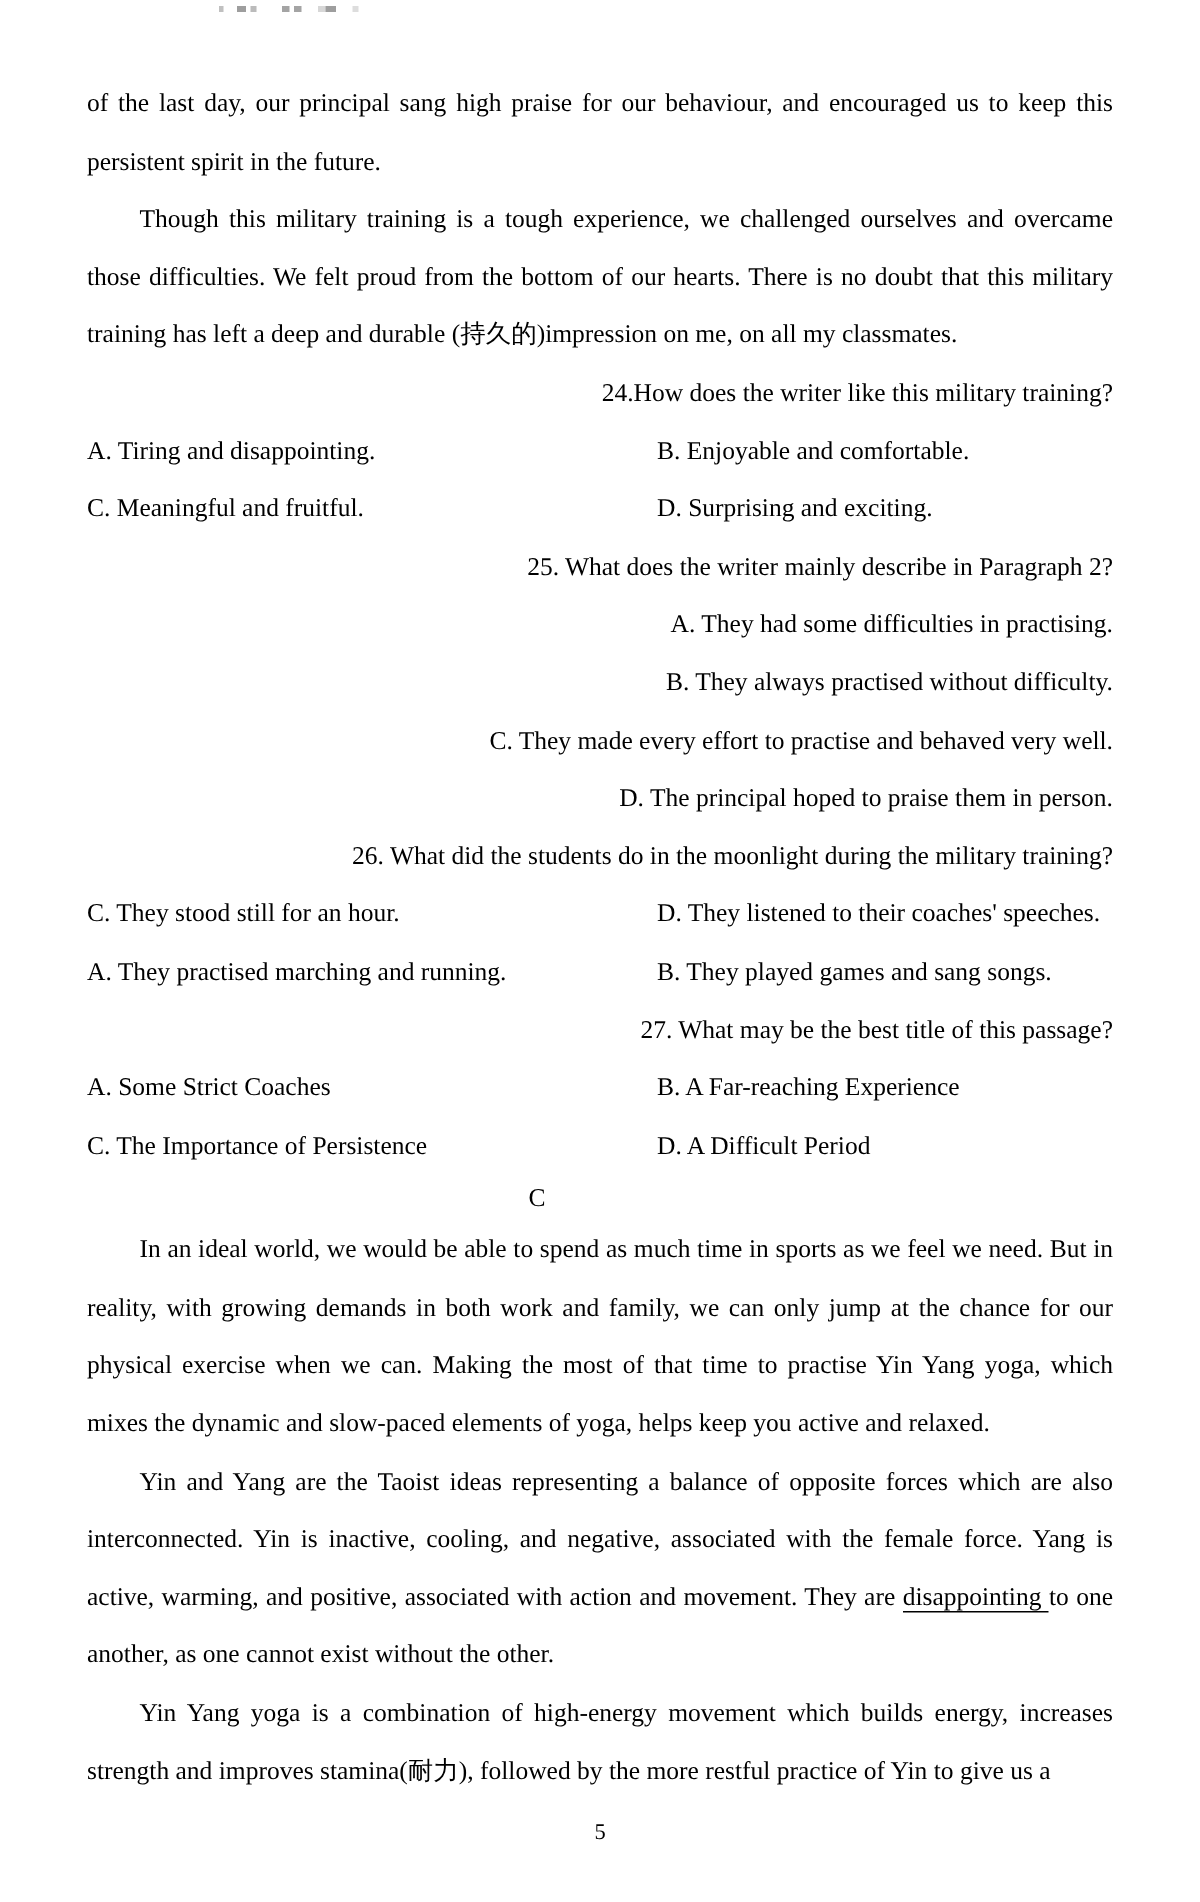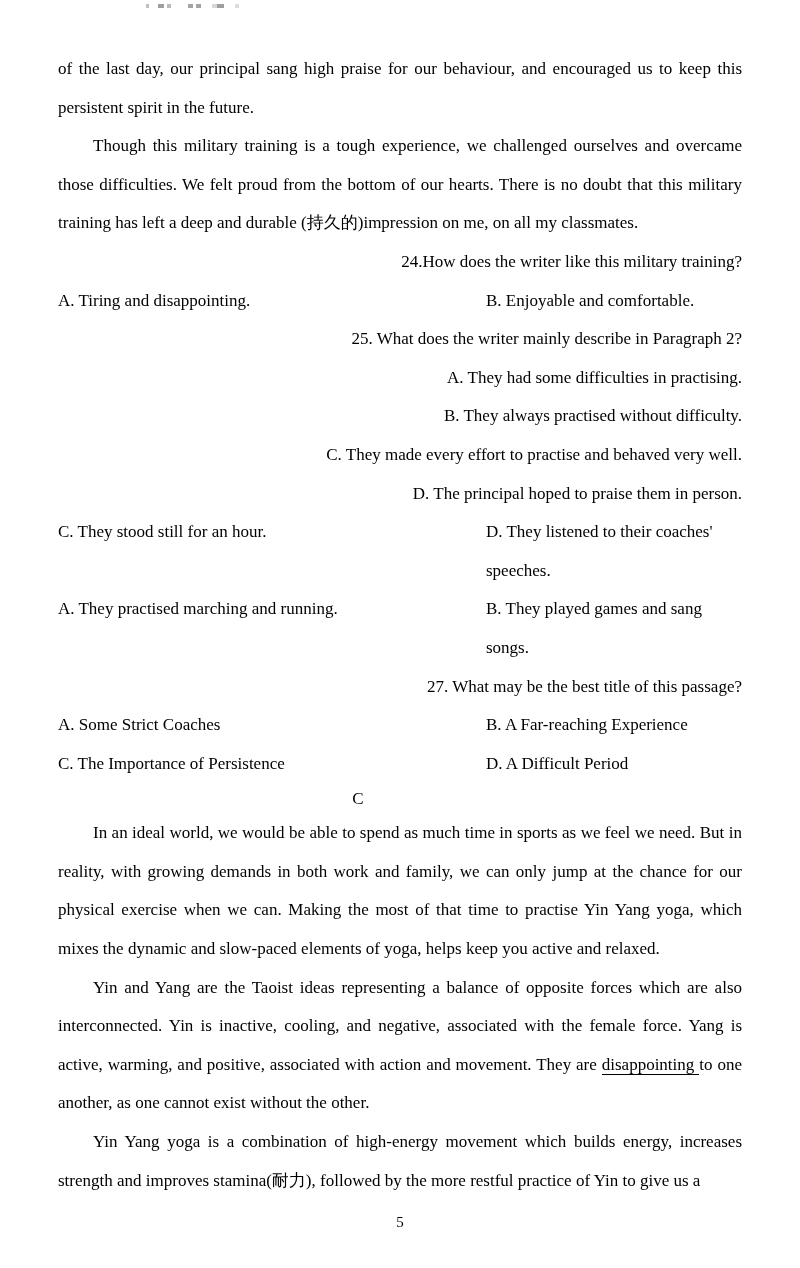--- a/index.html
+++ b/index.html
@@ -29,21 +29,20 @@
   }
   .para.indent {
     text-indent: 35px;
   }
   .q-line {
     text-align: right;
   }
   .opt-row {
     display: flex;
     text-align: left;
-    gap: 48px;
   }
   .opt-left {
     width: 380px;
     flex-shrink: 0;
   }
   .opt-right {
     flex: 1;
   }
   .opt-line {
     text-align: right;
@@ -107,31 +106,36 @@
   <p class="para">of the last day, our principal sang high praise for our behaviour, and encouraged us to keep this persistent spirit in the future.</p>
 
   <p class="para indent">Though this military training is a tough experience, we challenged ourselves and overcame those difficulties. We felt proud from the bottom of our hearts. There is no doubt that this military training has left a deep and durable (持久的)impression on me, on all my classmates.</p>
 
   <div>
     <div class="q-line">24.How does the writer like this military training?</div>
     <div class="opt-row">
       <span class="opt-left">A. Tiring and disappointing.</span>
       <span class="opt-right">B. Enjoyable and comfortable.</span>
     </div>
+    <div class="opt-row">
+      <span class="opt-left">C. Meaningful and fruitful.</span>
+      <span class="opt-right">D. Surprising and exciting.</span>
+    </div>
   </div>
 
   <div>
     <div class="q-line">25. What does the writer mainly describe in Paragraph 2?</div>
     <div class="opt-line">A. They had some difficulties in practising.</div>
     <div class="opt-line">B. They always practised without difficulty.</div>
     <div class="opt-line">C. They made every effort to practise and behaved very well.</div>
     <div class="opt-line">D. The principal hoped to praise them in person.</div>
   </div>
 
   <div>
+    <div class="q-line">26. What did the students do in the moonlight during the military training?</div>
     <div class="opt-row">
       <span class="opt-left">C. They stood still for an hour.</span>
       <span class="opt-right">D. They listened to their coaches' speeches.</span>
     </div>
     <div class="opt-row">
       <span class="opt-left">A. They practised marching and running.</span>
       <span class="opt-right">B. They played games and sang songs.</span>
     </div>
   </div>
 

